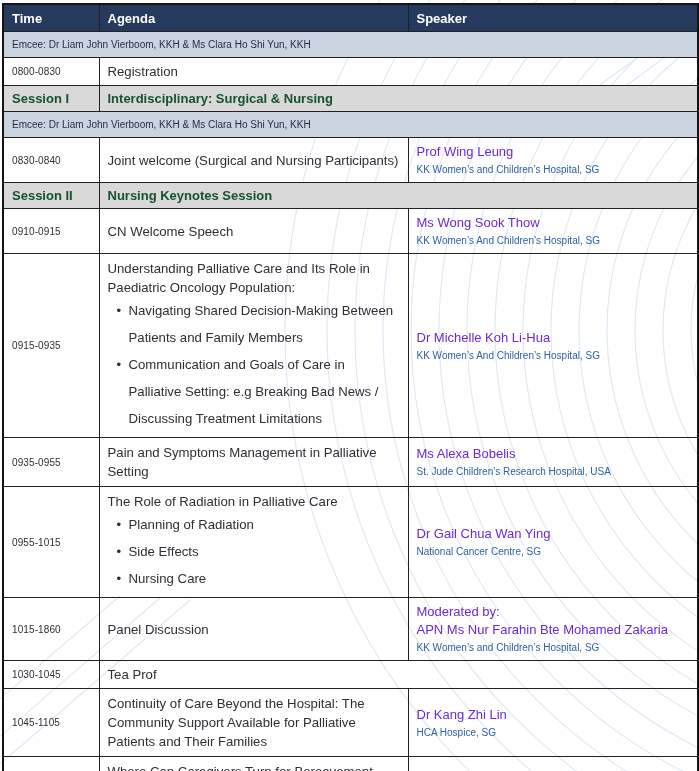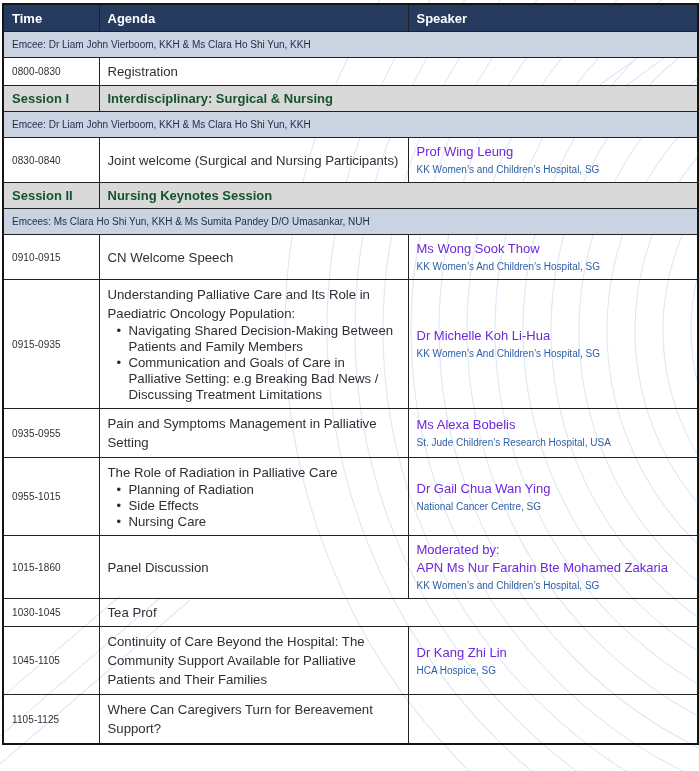--- a/index.html
+++ b/index.html
@@ -57,21 +57,21 @@
     background:var(--session-bg);
     font-weight:bold;
     color:#14532d;
     height:19px;
   }
   td.time-cell{font-size:10px;letter-spacing:0.1px;}
   td.agenda-cell{line-height:19px;font-size:13.2px;padding-top:4px;padding-bottom:4px;}
   tr.row-simple td{height:17px;}
   tr.row-talk td{padding-top:5px;padding-bottom:5px;}
   ul.bullets{margin:0;padding:0 0 0 6px;list-style:none;}
-  ul.bullets li{position:relative;padding-left:15px;line-height:16px;}
+  ul.bullets li{position:relative;padding-left:15px;line-height:27px;}
   ul.bullets li::before{content:"\2022";position:absolute;left:3px;top:0;}
   .speaker-line{font-size:13px;line-height:18px;color:#6d28d9;}
   .speaker-affiliation{font-size:10px;line-height:15px;color:var(--affil-blue);margin-top:1px;}
 </style>
 </head>
 <body>
 
 <div class="page">
 
   <svg class="watermark" width="699" height="771" viewBox="0 0 699 771" xmlns="http://www.w3.org/2000/svg">
@@ -139,23 +139,20 @@
           </td>
           <td class="speaker-cell">
             <div class="speaker-line">Prof Wing Leung</div>
             <div class="speaker-affiliation">KK Women’s and Children’s Hospital, SG</div>
           </td>
         </tr>
         <tr class="row row-session">
           <td class="session-time">Session II</td>
           <td class="session-title" colspan="2">Nursing Keynotes Session</td>
         </tr>
-        <tr class="row row-emcee">
-          <td class="emcee-cell" colspan="3">Emcees: Ms Clara Ho Shi Yun, KKH &amp; Ms Sumita Pandey D/O Umasankar, NUH</td>
-        </tr>
         <tr class="row row-talk">
           <td class="time-cell">0910-0915</td>
           <td class="agenda-cell">
             <div class="agenda-title">CN Welcome Speech</div>
           </td>
           <td class="speaker-cell">
             <div class="speaker-line">Ms Wong Sook Thow</div>
             <div class="speaker-affiliation">KK Women’s And Children’s Hospital, SG</div>
           </td>
         </tr>

